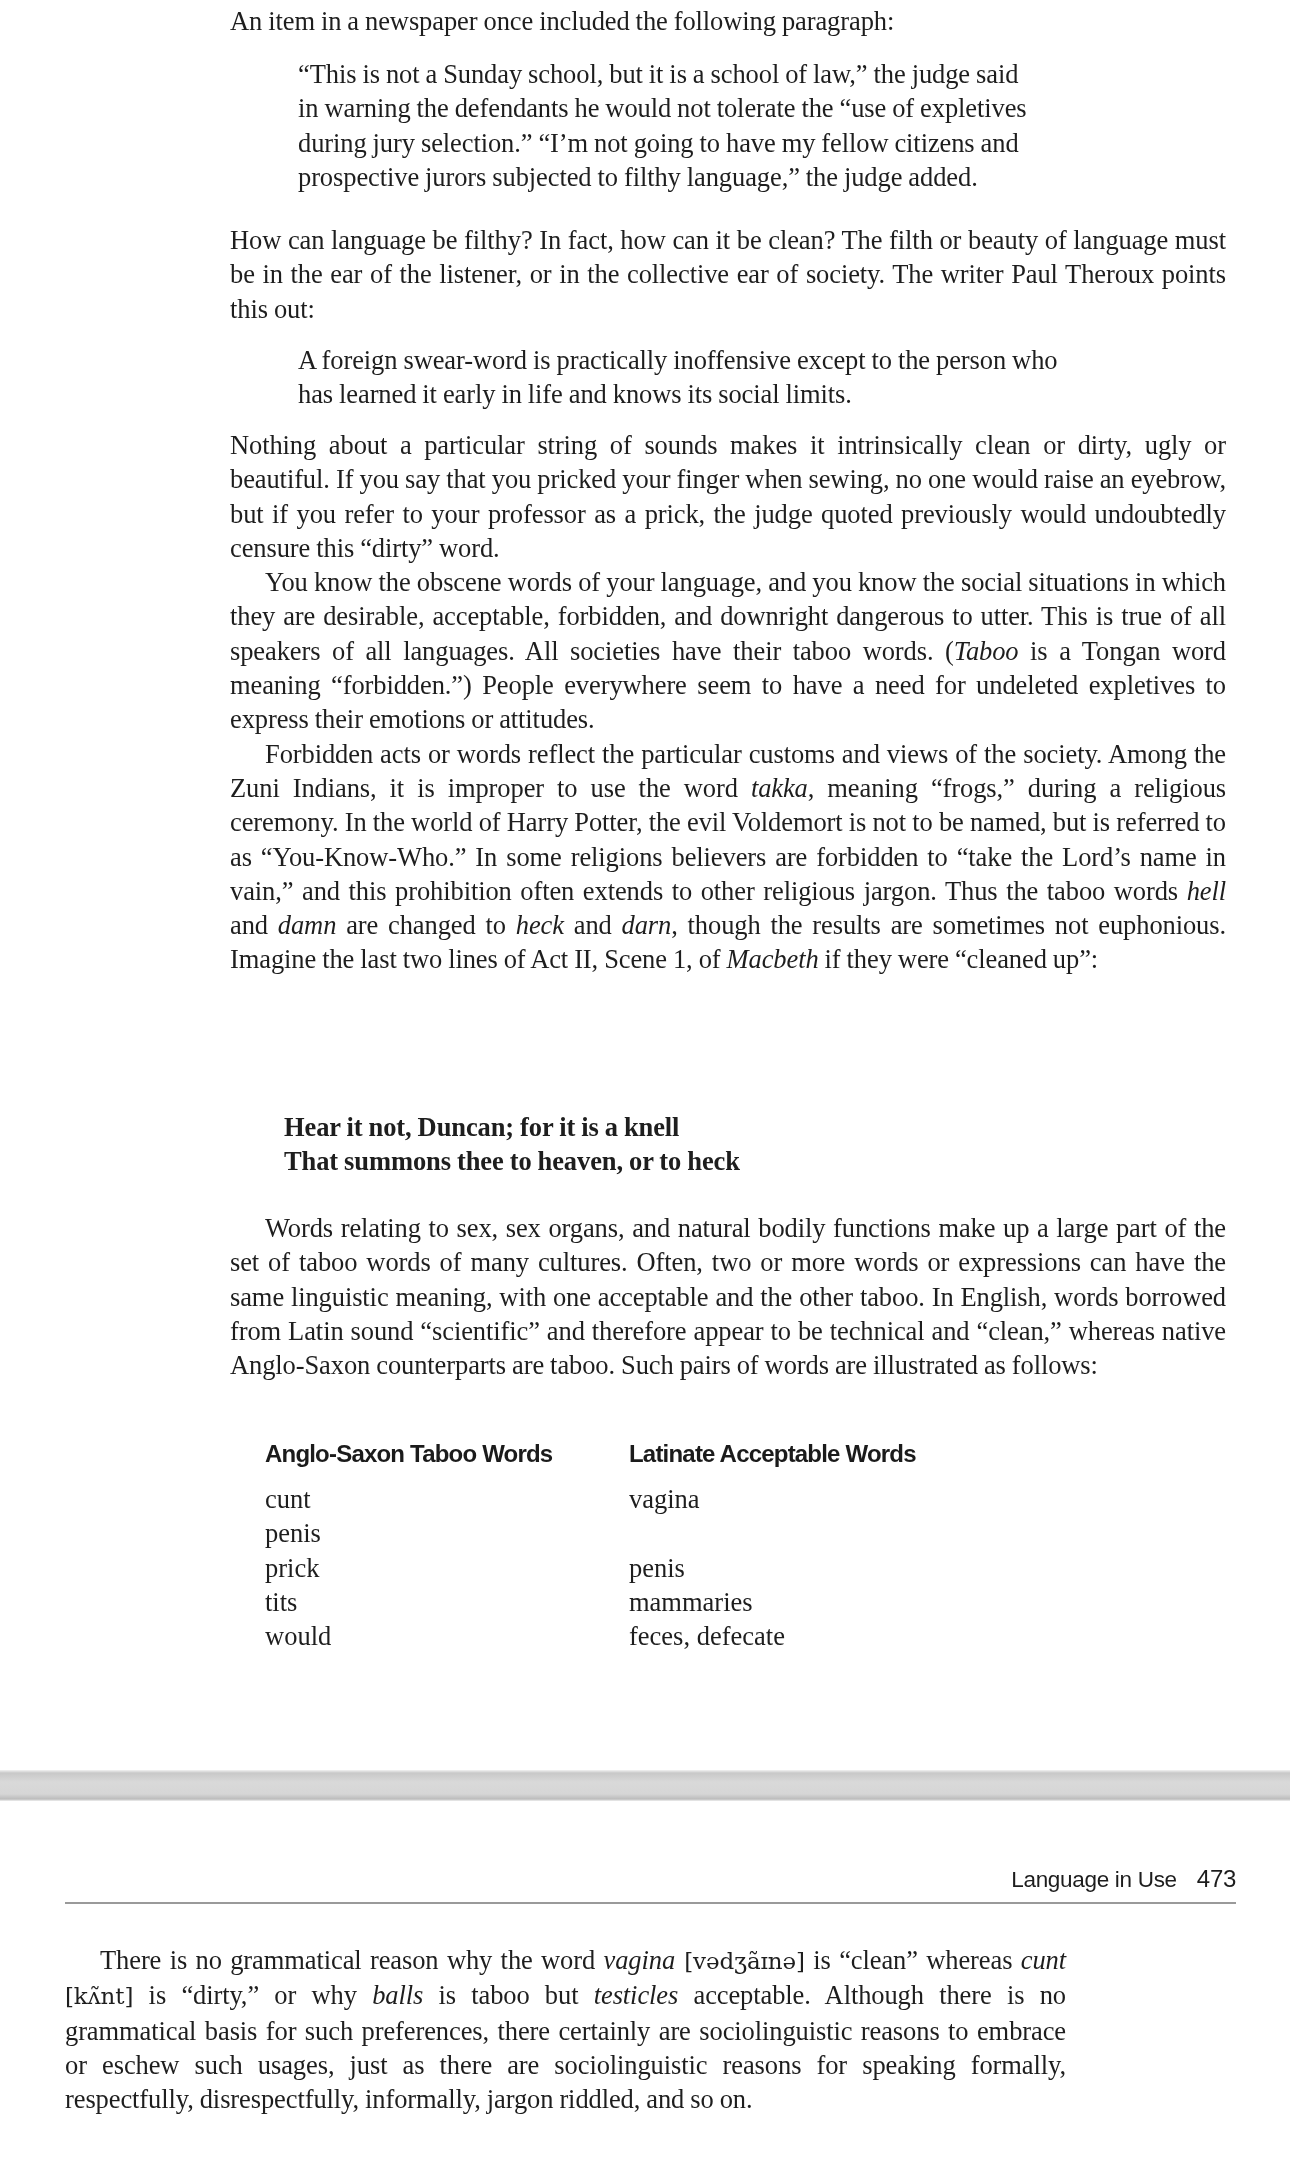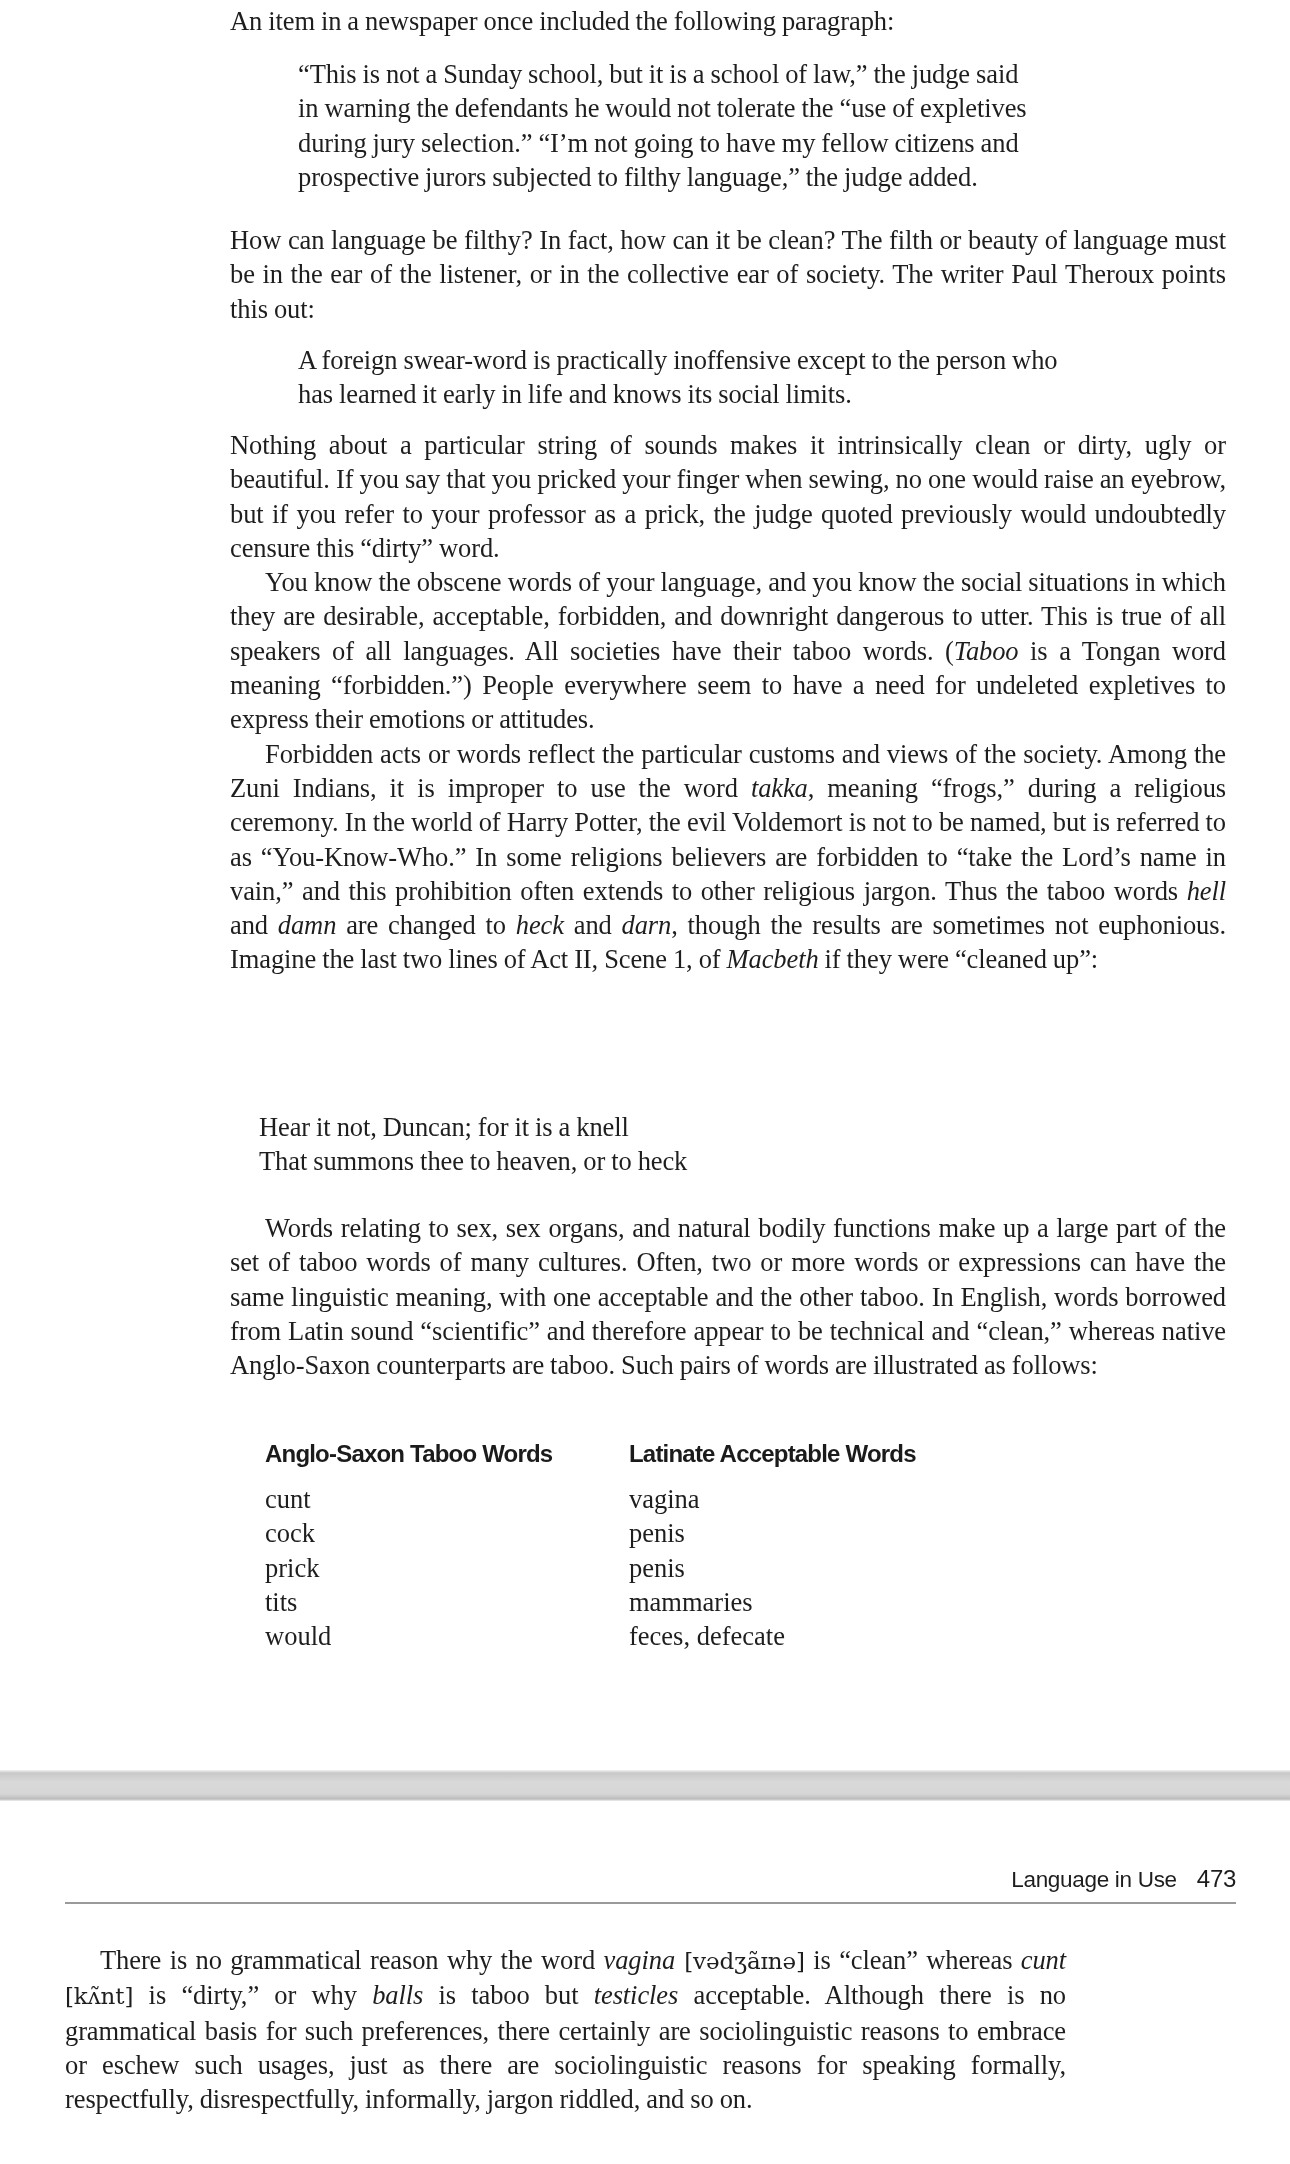--- a/index.html
+++ b/index.html
@@ -4,21 +4,21 @@
 <style>
   html, body { margin: 0; padding: 0; background: #ffffff; }
   body { width: 1290px; height: 2164px; position: relative; overflow: hidden;
          font-family: "Liberation Serif", "DejaVu Serif", serif; color: #1e1e1e; }
   .page-top { position: absolute; left: 0; top: 0; width: 1290px; height: 1768px; background: #fff; }
   .col { position: absolute; left: 230px; width: 996px; }
   .txt { font-size: 26.5px; line-height: 34.3px; margin: 0; text-align: justify; text-align-last: left;
          letter-spacing: -0.1px; word-spacing: -0.5px; }
   .indent { text-indent: 35px; }
   .quote { margin-left: 68px; width: 920px; text-align: left; }
-  .verse { margin-left: 29px; text-align: left; }
+  .verse { margin-left: 54px; text-align: left; font-weight: bold; }
   .tbl { position: absolute; left: 265px; top: 1440px; }
   .tbl-head { font-family: Liberation Sans, sans-serif; font-weight: bold; font-size: 24px;
               letter-spacing: -0.8px; color: #1b1b1b; display: flex; }
   .tbl-row { display: flex; font-size: 26.5px; line-height: 34.3px; }
   .c1 { width: 364px; }
   .c2 { width: 400px; }
   .divider { position: absolute; left: 0; top: 1770px; width: 1290px; height: 31px;
              background: linear-gradient(#f2f2f2 0px, #c8c8c8 3px, #d9d9d9 12px, #d6d6d6 24px, #bcbcbc 29px, #f0f0f0 31px);
              box-shadow: 0 1px 2px rgba(0,0,0,0.05); }
   .page-bottom { position: absolute; left: 0; top: 1801px; width: 1290px; height: 363px; background: #fff; }
@@ -73,21 +73,20 @@
     <div class="tbl-head">
       <div class="c1">Anglo-Saxon Taboo Words</div>
       <div class="c2">Latinate Acceptable Words</div>
     </div>
     <div style="height: 14px;"></div>
     <div class="tbl-row">
       <div class="c1">cunt</div>
       <div class="c2">vagina</div>
     </div>
     <div class="tbl-row">
-      <div class="c1">cock</div>
       <div class="c2">penis</div>
     </div>
     <div class="tbl-row">
       <div class="c1">prick</div>
       <div class="c2">penis</div>
     </div>
     <div class="tbl-row">
       <div class="c1">tits</div>
       <div class="c2">mammaries</div>
     </div>

